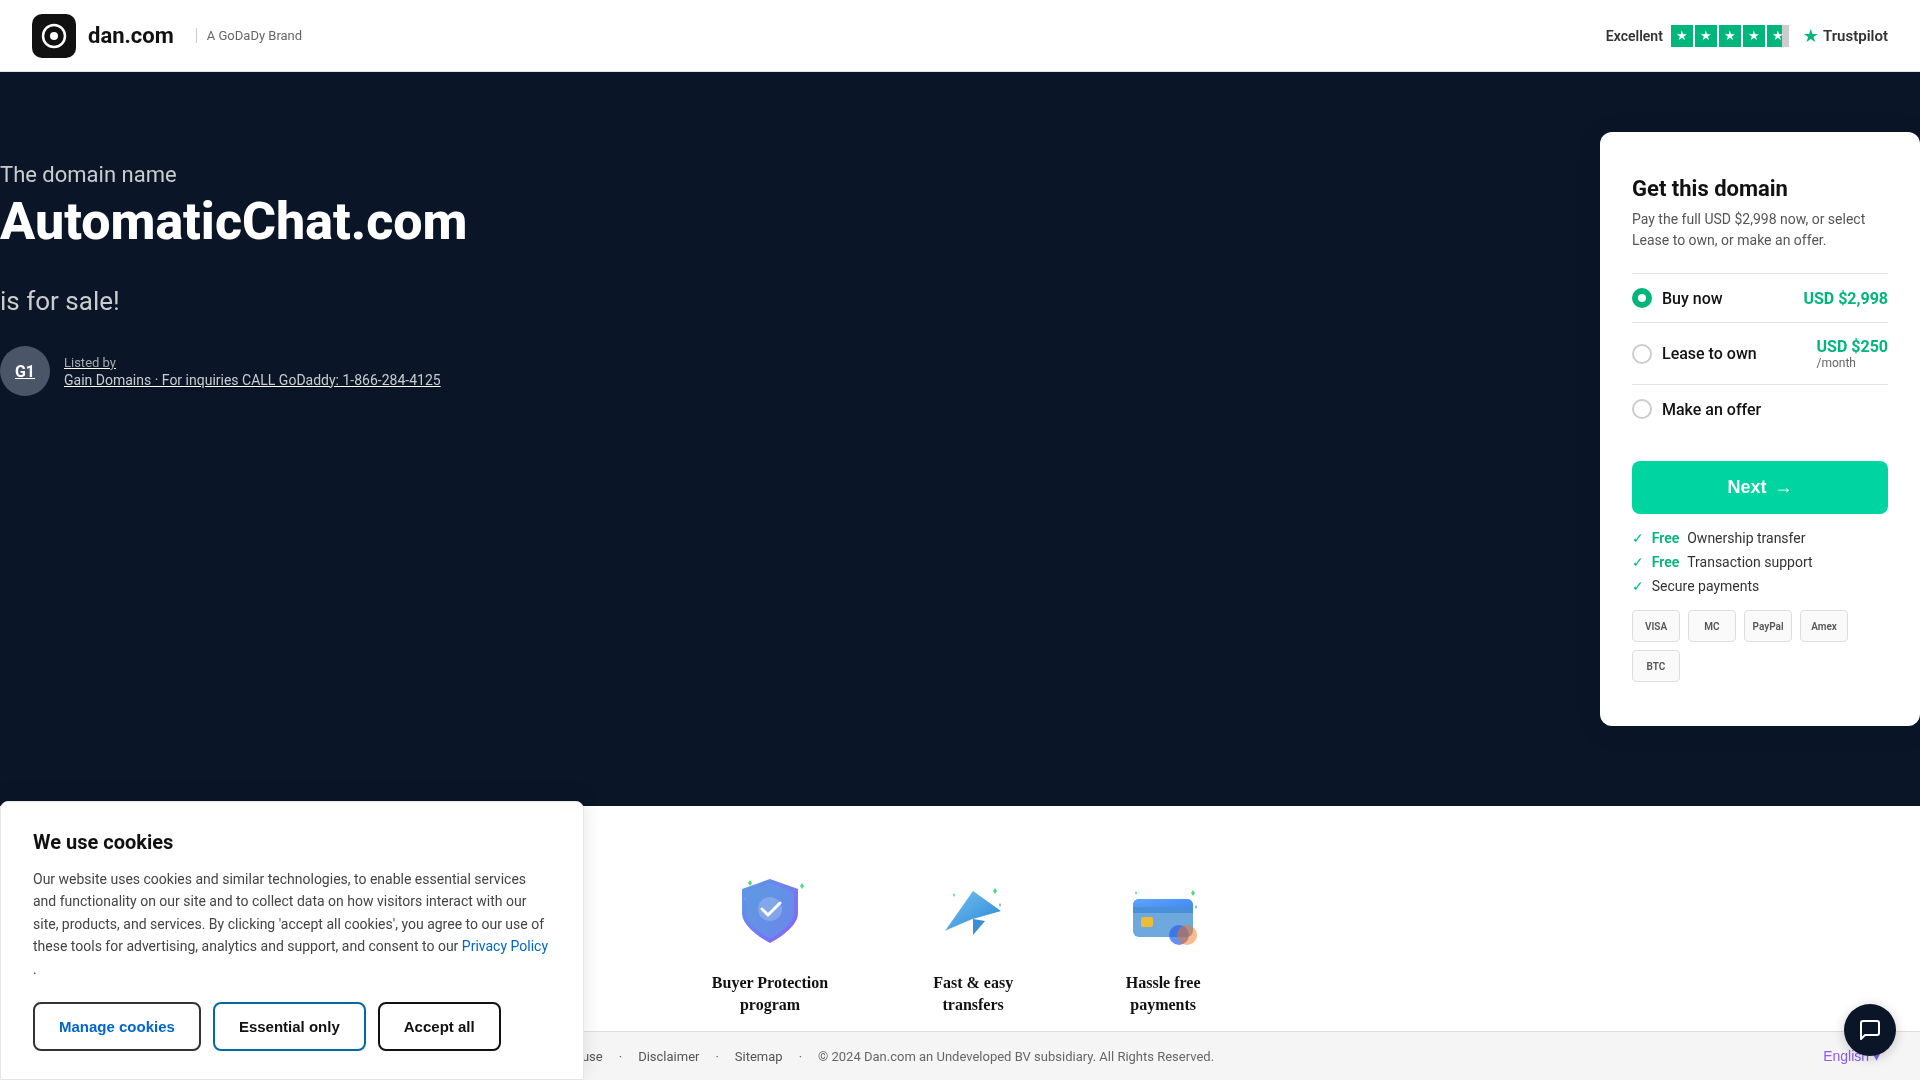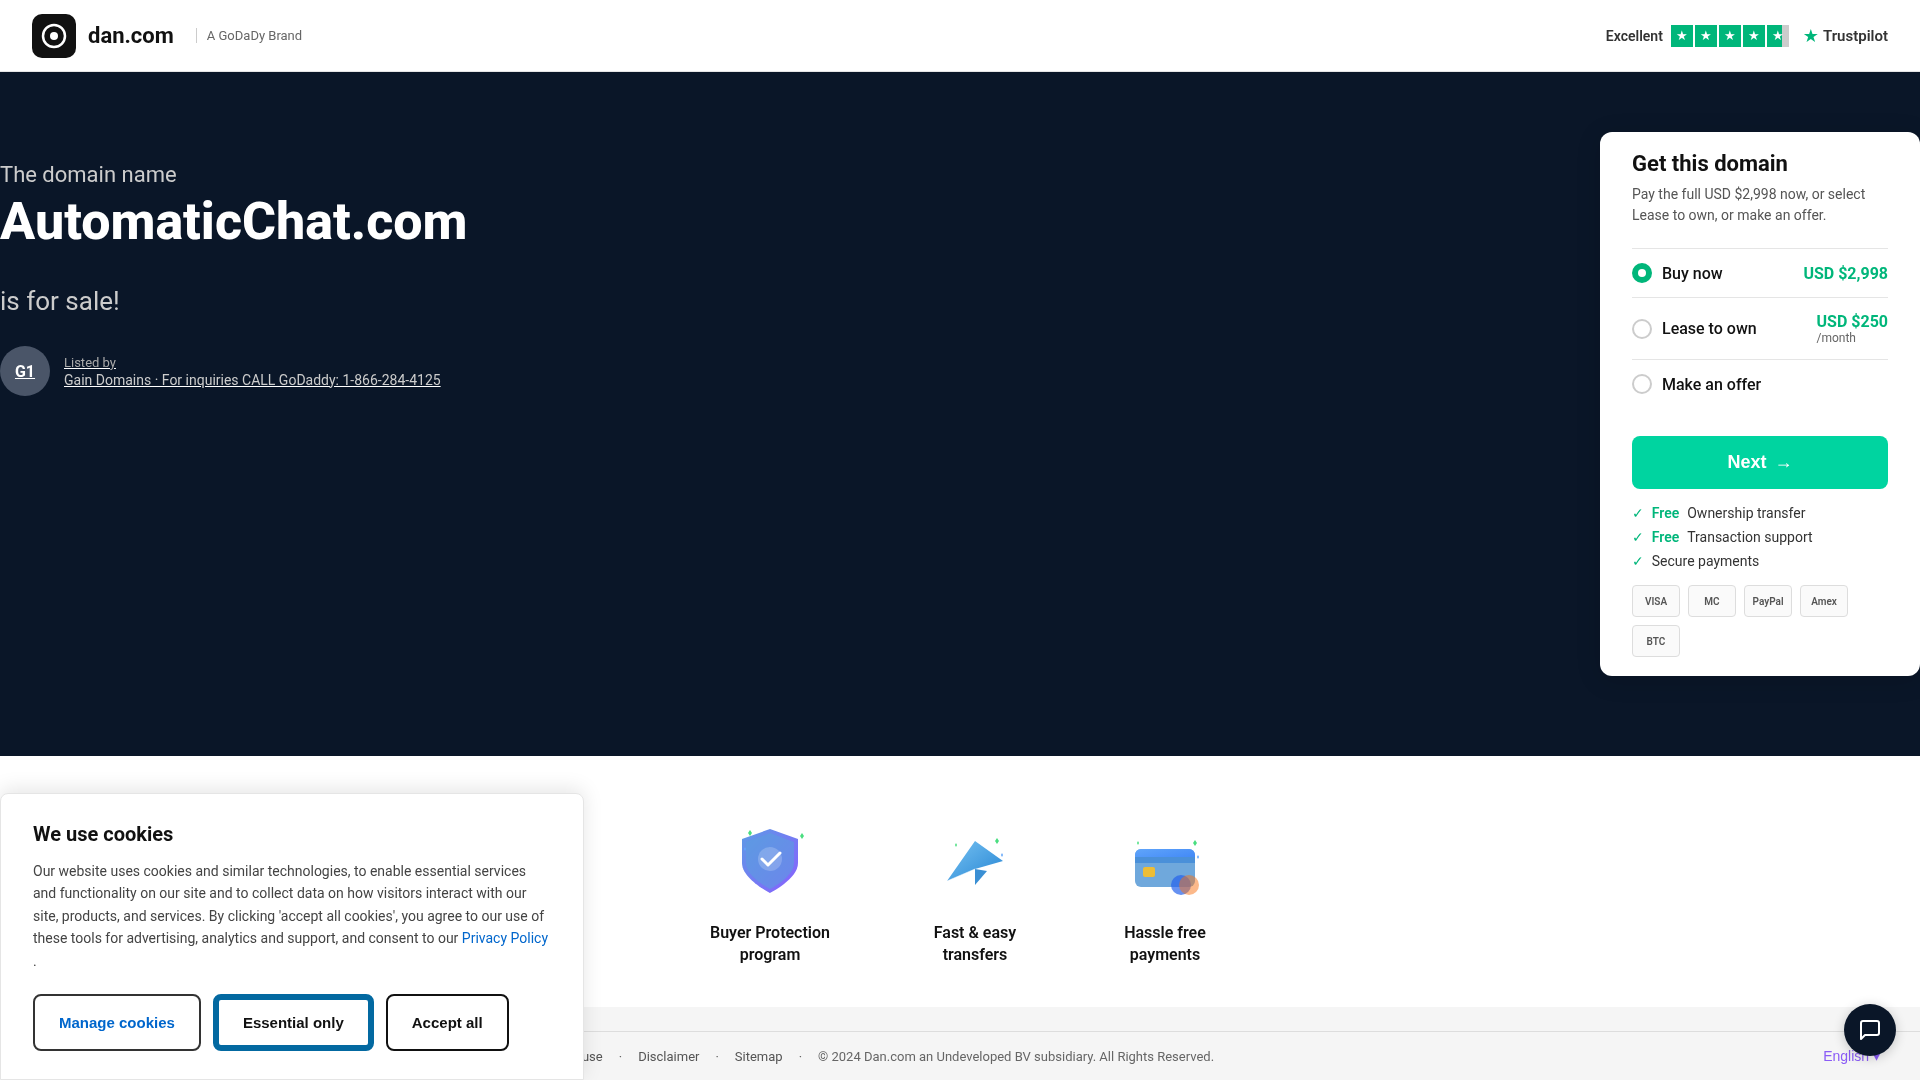--- a/index.html
+++ b/index.html
@@ -149,21 +149,21 @@
     .seller-name {
       font-size: 14px;
       color: #ccc;
       margin-top: 2px;
     }
 
     
     .purchase-card {
       background: #fff;
       border-radius: 12px;
-      padding: 19px 32px;
+      padding: 44px 32px;
       width: 320px;
       box-shadow: 0 4px 24px rgba(0,0,0,0.15);
       min-height: 480px;
     }
     .card-title {
       font-size: 22px;
       font-weight: 700;
       color: #111;
       margin-bottom: 8px;
     }
@@ -277,20 +277,21 @@
       background: #fafafa;
     }
 
     
     .features-section {
       background: #fff;
       padding: 60px 0 40px;
       display: flex;
       justify-content: center;
       gap: 100px;
+      font-family: Liberation Serif, serif;
     }
     .feature-block {
       text-align: center;
       max-width: 180px;
     }
     .feature-icon-area {
       width: 90px;
       height: 90px;
       margin: 0 auto 16px;
       display: flex;
@@ -389,21 +390,21 @@
       font-weight: 600;
       cursor: pointer;
     }
     .btn-manage {
       background: #fff;
       border: 2px solid #333;
       color: #0066cc;
     }
     .btn-essential {
       background: #fff;
-      border: 6px solid #0369a1;
+      border: 2px solid #0369a1;
       color: #111;
     }
     .btn-accept {
       background: #fff;
       border: 2px solid #111;
       color: #111;
     }
 
     
     .chat-btn {

